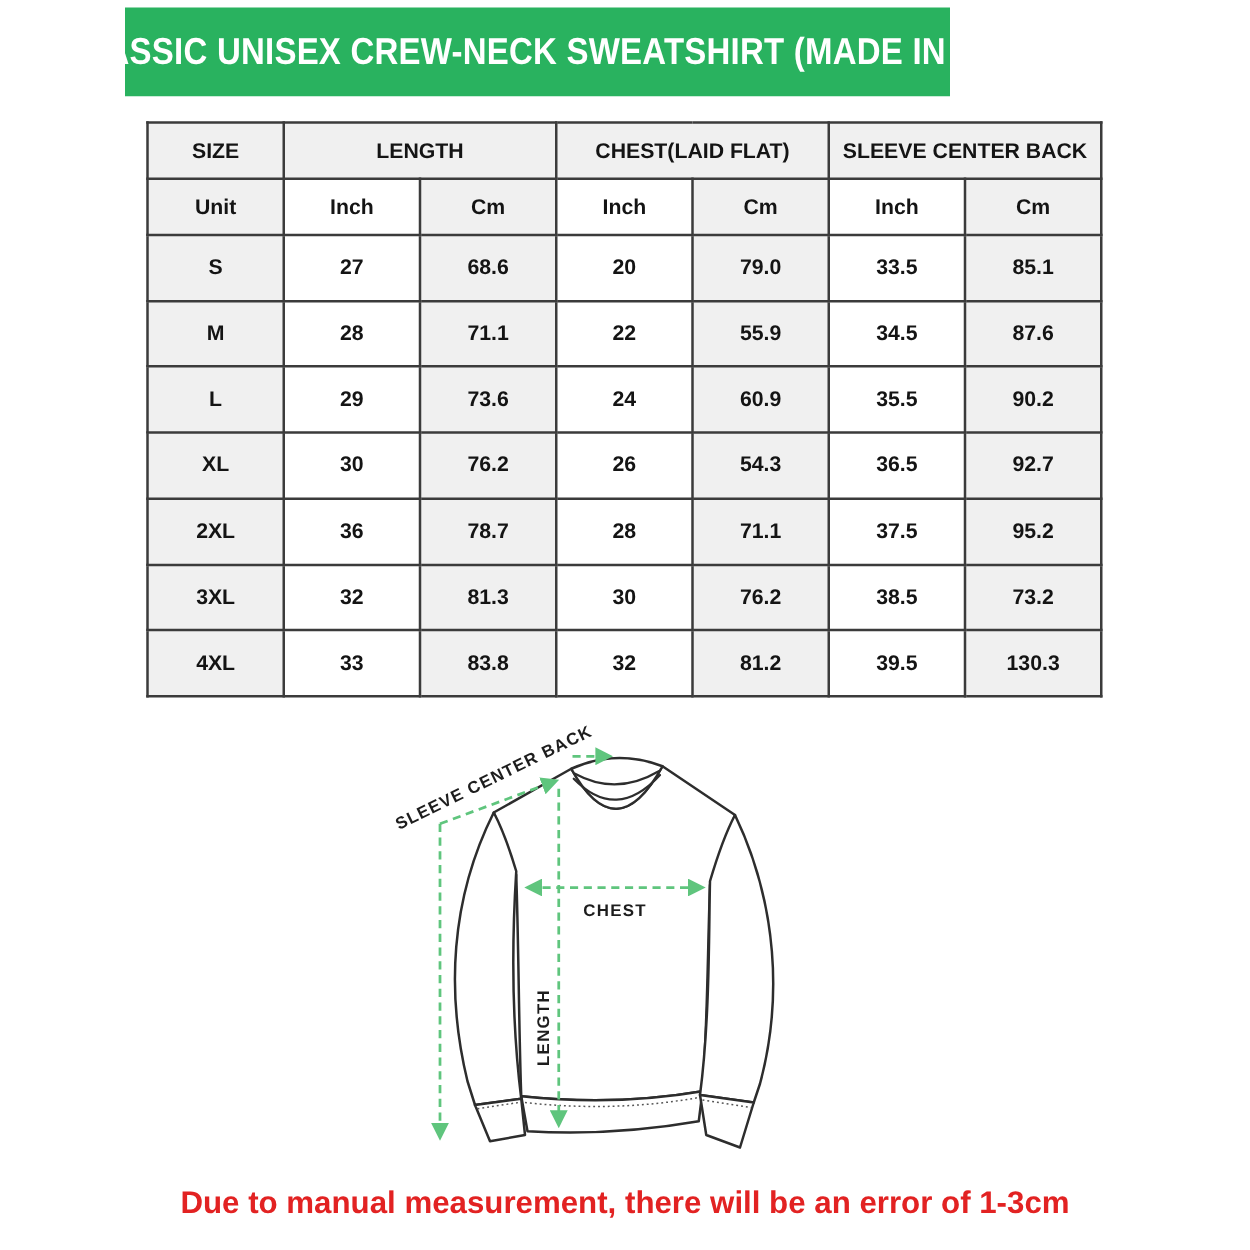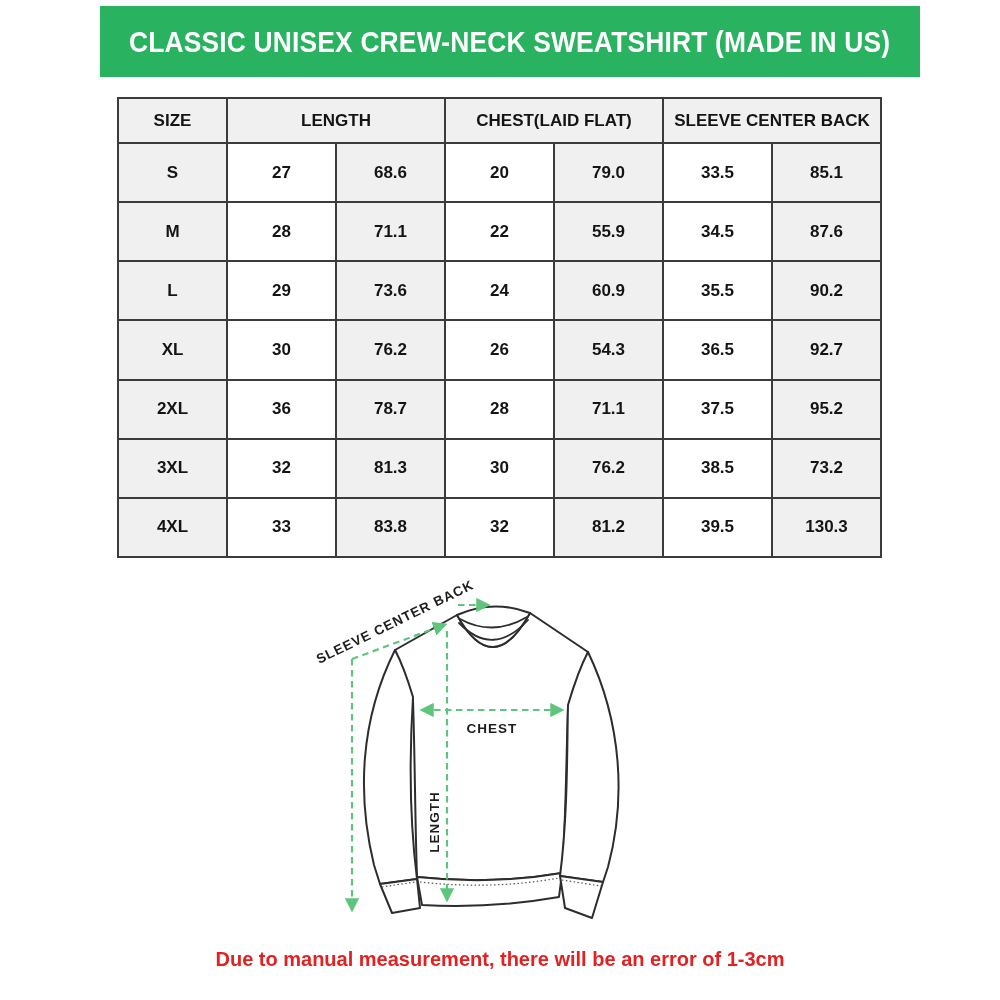--- a/index.html
+++ b/index.html
@@ -2,21 +2,21 @@
 <html><head>
 <meta charset="utf-8">
 <style>
   html,body{margin:0;padding:0;}
   body{
     width:1000px;height:1000px;position:relative;background:#ffffff;
     font-family:"Liberation Sans", sans-serif;color:#141414;overflow:hidden;
   }
   
   .banner{
-    position:absolute;left:100px;top:6px;width:820px;height:71px;
+    position:absolute;left:100px;top:6px;width:660px;height:71px;
     background:#29b25f;display:flex;align-items:center;justify-content:center;
   }
   .banner h1{
     margin:0;color:#ffffff;font-size:30px;font-weight:bold;letter-spacing:.2px;
     transform:scaleX(.88);white-space:nowrap;
   }
   
   .size-table{
     position:absolute;left:117px;top:97px;width:765px;height:461px;
     border-collapse:collapse;table-layout:fixed;
@@ -34,21 +34,21 @@
   .diagram svg{display:block;width:400px;height:370px;}
   .garment{fill:#ffffff;stroke:#2d2d2d;stroke-width:2;stroke-linejoin:round;stroke-linecap:round;}
   .seam{fill:none;stroke:#2d2d2d;stroke-width:1.8;stroke-linecap:round;}
   .stitch{fill:none;stroke:#555555;stroke-width:1.2;stroke-dasharray:1.5 2.4;}
   .measure{fill:none;stroke:#5fc57d;stroke-width:2.2;stroke-dasharray:6.5 4.5;}
   .dlabel{font-family:"Liberation Sans",sans-serif;font-size:13.5px;font-weight:bold;
     fill:#1d1d1d;letter-spacing:1px;text-anchor:middle;}
   
   .footer-note{
     position:absolute;left:0;top:948px;width:1000px;text-align:center;
-    font-size:20px;font-weight:bold;color:#e22222;
+    font-size:25px;font-weight:bold;color:#e22222;
   }
 </style>
 </head>
 <body>
 
 <div class="banner">
   <h1>CLASSIC UNISEX CREW-NECK SWEATSHIRT (MADE IN US)</h1>
 </div>
 
 <table class="size-table">
@@ -60,20 +60,29 @@
       <col>
       <col>
       <col>
     </colgroup>
   <thead>
     <tr>
       <th class="g" colspan="1">SIZE</th>
       <th class="g" colspan="2">LENGTH</th>
       <th class="g" colspan="2">CHEST(LAID FLAT)</th>
       <th class="g" colspan="2">SLEEVE CENTER BACK</th>
+    </tr>
+    <tr>
+      <th class="g">Unit</th>
+      <th>Inch</th>
+      <th class="g">Cm</th>
+      <th>Inch</th>
+      <th class="g">Cm</th>
+      <th>Inch</th>
+      <th class="g">Cm</th>
     </tr>
   </thead>
   <tbody>
     <tr>
       <td class="g">S</td>
       <td>27</td>
       <td class="g">68.6</td>
       <td>20</td>
       <td class="g">79.0</td>
       <td>33.5</td>

